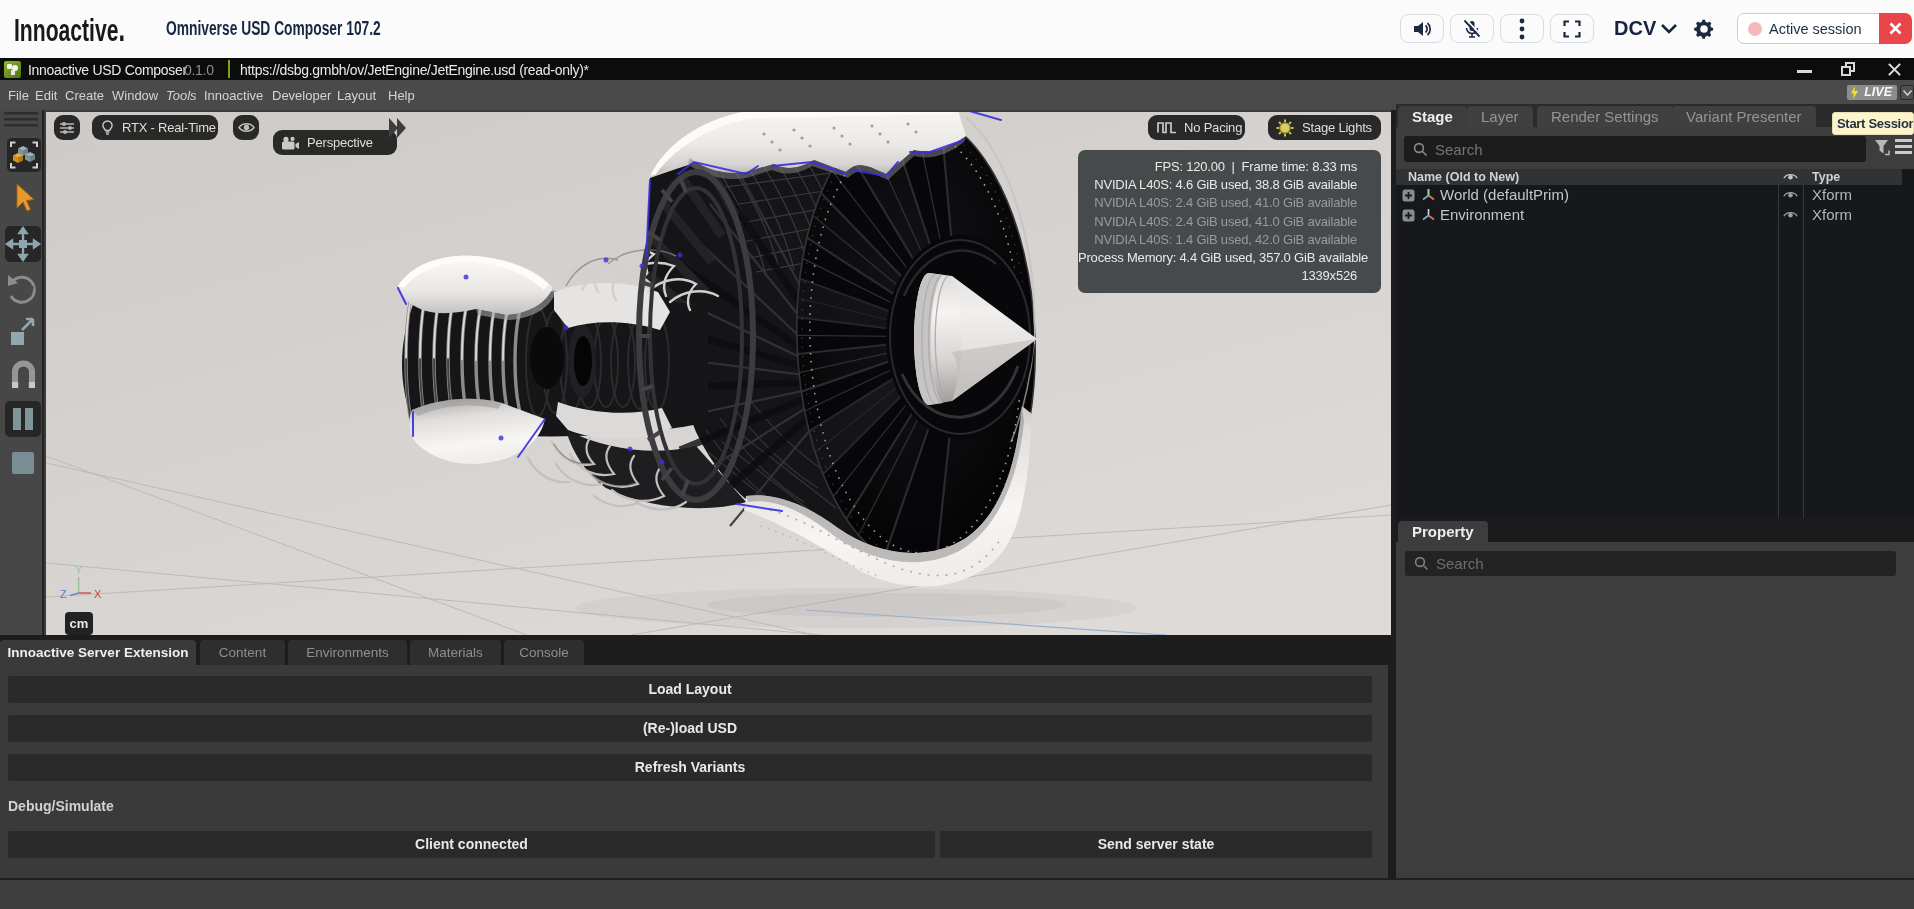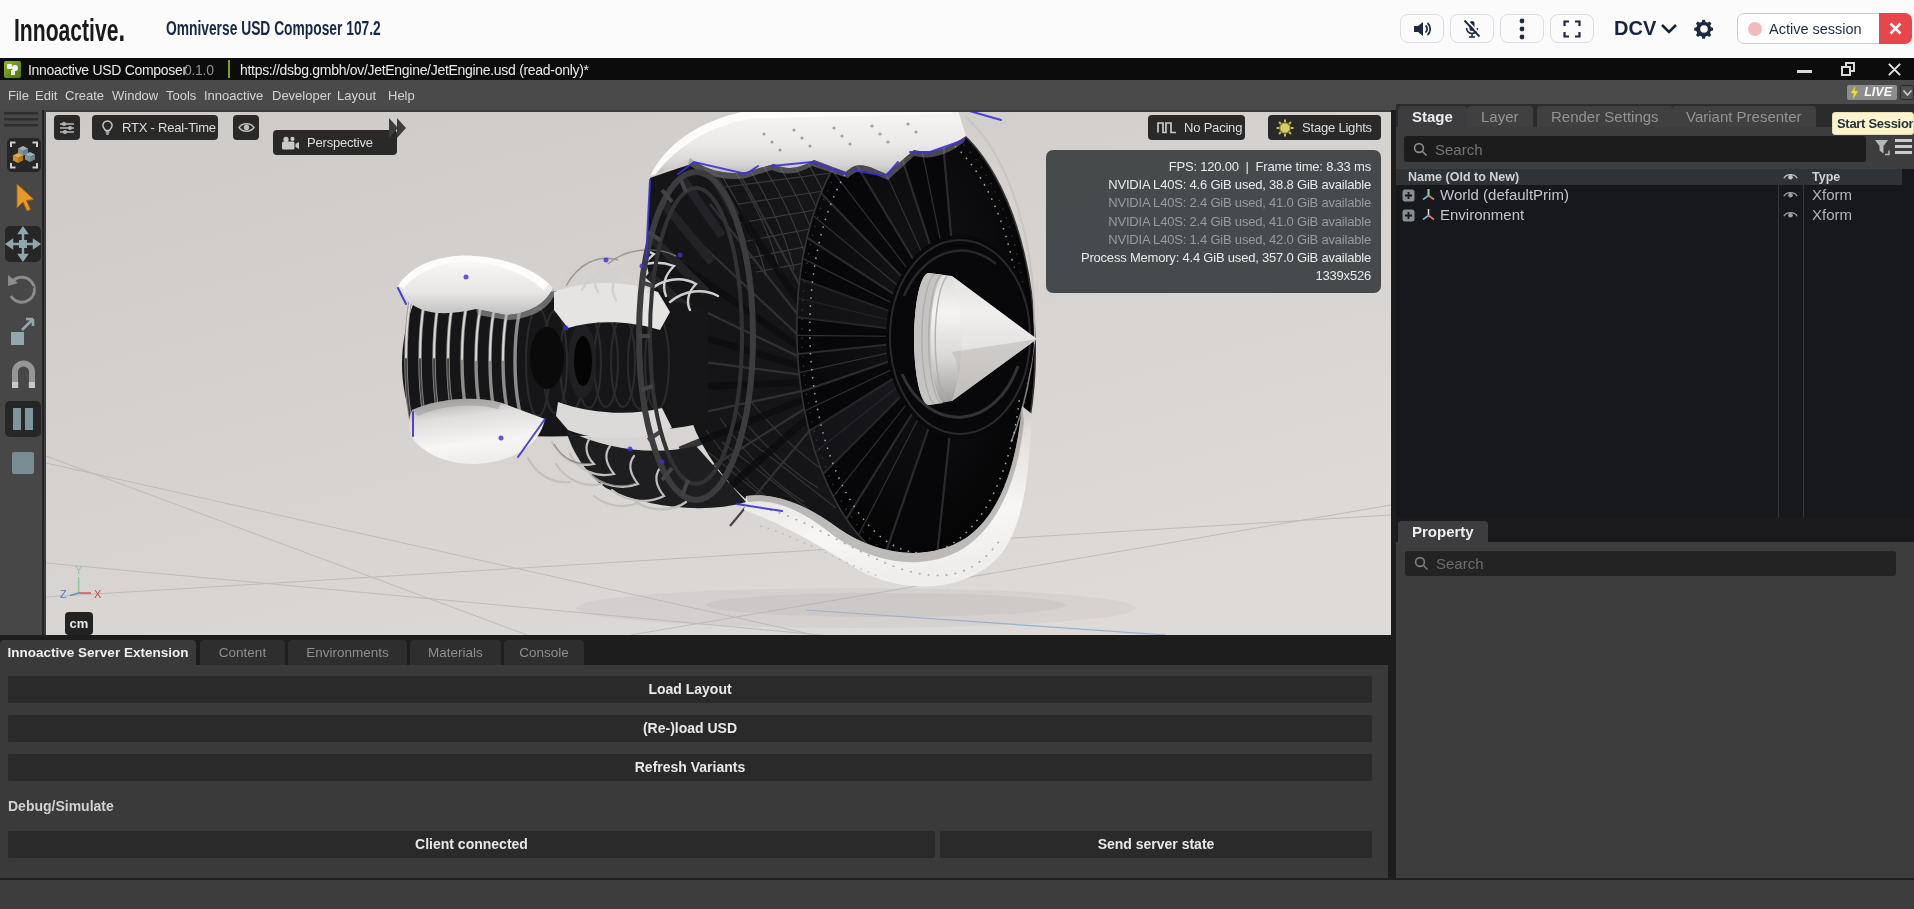--- a/index.html
+++ b/index.html
@@ -22,22 +22,22 @@
 
   
   #menubar { left:0; top:80px; width:1914px; height:30px; background:#4a4a4a; color:#d4d4d4; font-size:13px; }
   .menuitem { position:absolute; top:8px; }
 
   
   #ltools { left:0; top:110px; width:44px; height:527px; background:#474747; border-right:2px solid #232323; }
 
   
   #viewport { left:46px; top:112px; width:1345px; height:523px; background:linear-gradient(160deg,#cecbc9 0%,#d5d2d0 45%,#dcd9d7 100%); overflow:hidden; }
-  .pill { position:absolute; background:rgba(28,28,28,0.93); border-radius:4px; color:#dedede; font-size:13px; letter-spacing:-0.2px; display:flex; align-items:center; height:25px; white-space:nowrap; }
-  #stats { position:absolute; right:10px; top:38px; width:335px; background:rgba(58,62,64,0.92); border-radius:7px; color:#e8eaea; font-size:13px; letter-spacing:-0.2px; text-align:right; padding:8px 10px 8px 0; line-height:18.2px; white-space:nowrap; }
+  .pill { position:absolute; background:rgba(28,28,28,0.93); border-radius:9px; color:#dedede; font-size:13px; letter-spacing:-0.2px; display:flex; align-items:center; height:25px; white-space:nowrap; }
+  #stats { position:absolute; right:10px; top:38px; width:303px; background:rgba(58,62,64,0.92); border-radius:7px; color:#e8eaea; font-size:13px; letter-spacing:-0.2px; text-align:right; padding:8px 24px 8px 0; line-height:18.2px; white-space:nowrap; }
   #stats .dim { color:#969c9e; }
   #cmbadge { position:absolute; left:19px; top:500px; width:28px; height:23px; background:#222; border-radius:4px; color:#e8e8e8; font-size:13px; font-weight:bold; text-align:center; line-height:23px; }
 
   
   #bframe { left:0; top:635px; width:1391px; height:243px; background:#1d1d1d; }
   #btabs { left:0; top:640px; width:1391px; height:25px; background:#1d1d1d; }
   .btab { position:absolute; top:0; height:25px; background:#2e2e2e; color:#8f8f8f; font-size:13.5px; border-radius:4px 4px 0 0; display:flex; align-items:center; justify-content:center; }
   .btab.active { background:#3a3a3a; color:#efefef; font-weight:bold; }
   #bpanel { left:0; top:665px; width:1388px; height:213px; background:#3a3a3a; }
   .bigbtn { position:absolute; left:8px; width:1364px; height:27px; background:#2a2a2a; color:#e8e8e8; font-size:14px; font-weight:bold; text-align:center; line-height:27px; border-radius:2px; }
@@ -132,21 +132,21 @@
     <svg class="abs" style="left:1887px;top:4px;" width="15" height="15" viewBox="0 0 16 16">
         <path d="M2 2 L14 14 M14 2 L2 14" stroke="#dedede" stroke-width="2.2"></path>
       </svg>
   </div>
 
   <div id="menubar" class="abs">
     <span class="menuitem" style="left:8px;">File</span>
     <span class="menuitem" style="left:35px;">Edit</span>
     <span class="menuitem" style="left:65px;">Create</span>
     <span class="menuitem" style="left:112px;">Window</span>
-    <span class="menuitem" style="left:166px;">Tools</span>
+    <span class="menuitem" style="left:166px;font-style:italic;">Tools</span>
     <span class="menuitem" style="left:204px;">Innoactive</span>
     <span class="menuitem" style="left:272px;">Developer</span>
     <span class="menuitem" style="left:337px;">Layout</span>
     <span class="menuitem" style="left:388px;">Help</span>
     <div class="abs" style="left:1847px;top:5px;width:50px;height:15px;background:#8d8d8d;border-radius:2px;color:#f7f7f7;font-size:12.5px;font-weight:bold;text-align:right;line-height:15px;padding-right:5px;font-style:italic;">LIVE</div>
     <svg class="abs" style="left:1850px;top:6px;" width="9" height="13" viewBox="0 0 12 18">
         <path d="M7 0 L1 10 H5 L4 18 L11 7 H6 Z" fill="#f4e11c"></path>
       </svg>
     <div class="abs" style="left:1900px;top:5px;width:14px;height:15px;background:#4f4f4f;border:1px solid #2a2a2a;border-radius:2px;"></div>
     <svg class="abs" style="left:1902px;top:9px;" width="11" height="8" viewBox="0 0 11 8">

